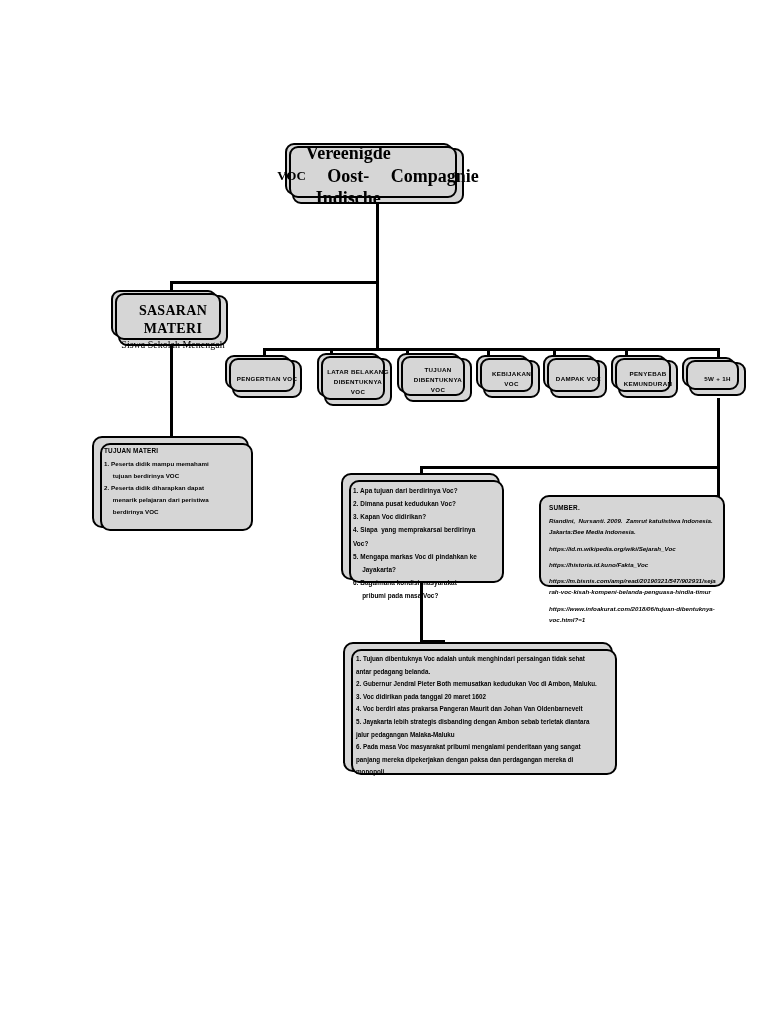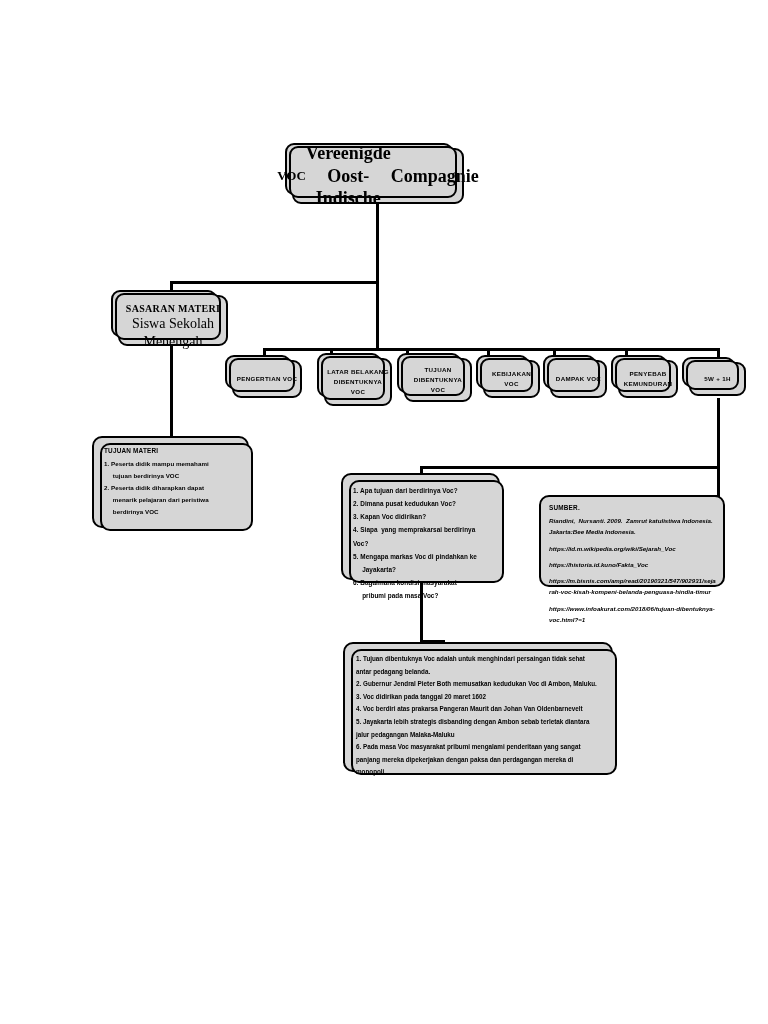--- a/index.html
+++ b/index.html
@@ -25,22 +25,22 @@
   .stack{z-index:6;}
 
   
   .title-box{font-family:"Liberation Serif",serif;font-weight:bold;
              line-height:1.25;}
   .title-box .l1{font-size:13px;}
   .title-box .l2{font-size:18px;}
 
   .serif-box{font-family:"Liberation Serif",serif;font-weight:bold;
              line-height:1.3;}
-  .serif-box .big{font-size:10px;letter-spacing:.3px;margin-top:12px;}
-  .serif-box .small{font-size:14px;font-weight:normal;}
+  .serif-box .big{font-size:14px;letter-spacing:.3px;margin-top:12px;}
+  .serif-box .small{font-size:10px;font-weight:normal;}
 
   .cat{font-size:6.2px;font-weight:bold;letter-spacing:.35px;line-height:1.6;}
 
   
   .panel{position:absolute;box-sizing:border-box;background:#d6d6d6;
          border:2.5px solid #000;border-radius:10px;z-index:5;
          padding:9px 10px;text-align:left;}
   .panel.stacked::before{content:"";position:absolute;left:6px;top:5px;
          right:-6px;bottom:-5px;border:2.5px solid #000;border-radius:10px;
          background:#d6d6d6;z-index:-1;}

